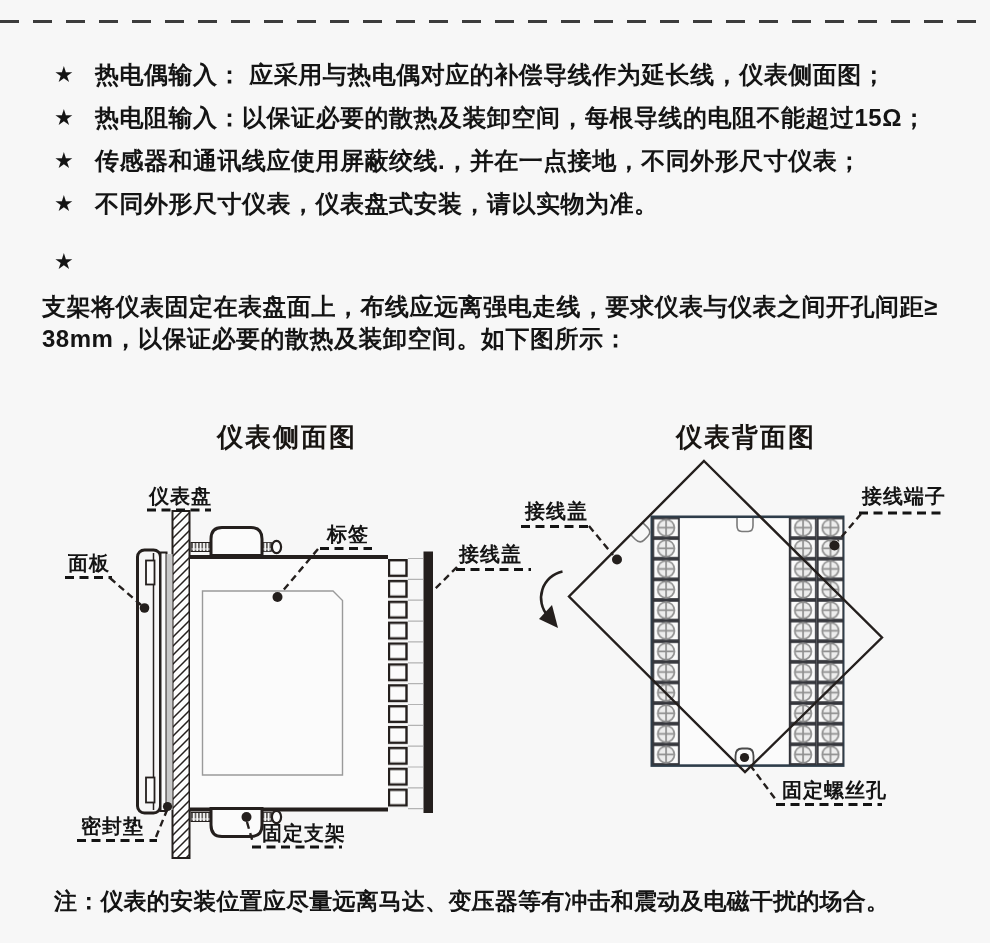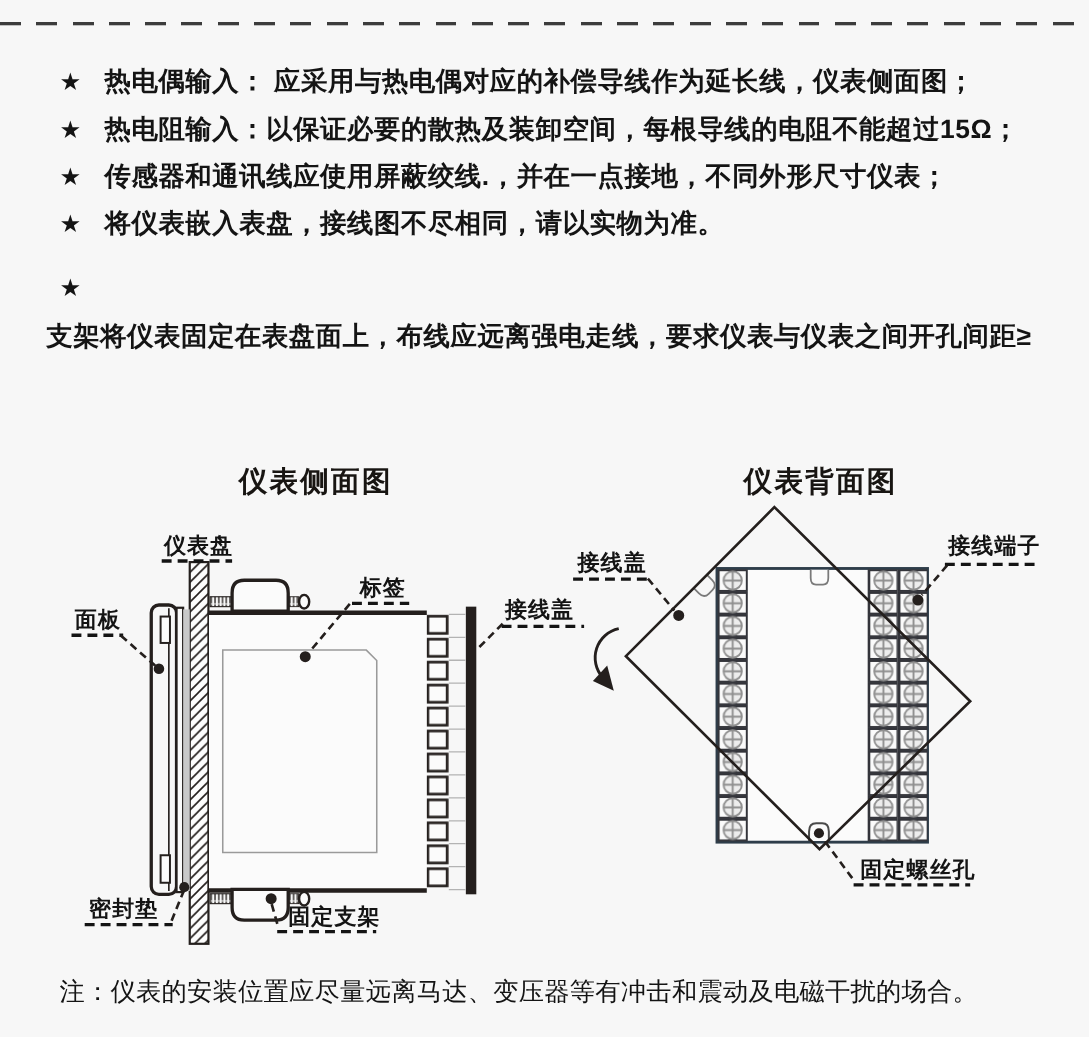--- a/index.html
+++ b/index.html
@@ -16,21 +16,21 @@
   }
   .bullets{position:absolute;left:54px;top:60px;}
   .bullet{display:flex;align-items:flex-start;margin-bottom:13px;line-height:30px;
           font-weight:bold;font-size:24px;white-space:nowrap;letter-spacing:0.5px;}
   .star{width:41px;flex:0 0 41px;font-size:22px;line-height:30px;}
   .section-head{position:absolute;left:54px;top:247px;display:flex;align-items:flex-start;
           line-height:30px;font-weight:bold;font-size:24px;white-space:nowrap;letter-spacing:1px;}
   .para{position:absolute;left:42px;top:291px;width:908px;
         font-size:24px;font-weight:bold;line-height:31.8px;letter-spacing:0.5px;}
   .para .l1{text-indent:2em;}
-  .note{position:absolute;left:54px;top:886px;font-size:23px;font-weight:normal;
+  .note{position:absolute;left:54px;top:886px;font-size:23px;font-weight:bold;
         white-space:nowrap;letter-spacing:0.2px;}
   .diagrams{position:absolute;left:0;top:410px;width:990px;height:470px;}
   text.lbl{font-family:"Liberation Sans","DejaVu Sans",sans-serif;font-weight:bold;
            font-size:20px;fill:#141414;letter-spacing:1px;}
   text.ttl{font-family:"DejaVu Serif","Liberation Serif",serif;font-weight:bold;
            font-size:26px;fill:#181512;letter-spacing:2px;}
   .ul{stroke:#141414;stroke-width:3;stroke-dasharray:9 5.5;fill:none;}
   .leader{stroke:#241f1d;stroke-width:2.4;stroke-dasharray:7 4.5;fill:none;}
   .ink{stroke:#241f1d;fill:none;}
 </style>
@@ -49,30 +49,31 @@
     <div class="bullet">
       <span class="star">★</span>
       <span>热电阻输入：以保证必要的散热及装卸空间，每根导线的电阻不能超过15Ω；</span>
     </div>
     <div class="bullet">
       <span class="star">★</span>
       <span>传感器和通讯线应使用屏蔽绞线.，并在一点接地，不同外形尺寸仪表；</span>
     </div>
     <div class="bullet">
       <span class="star">★</span>
-      <span>将仪表嵌入表盘，接线图不尽相同，请以实物为准。</span>
+      <span>不同外形尺寸仪表，仪表盘式安装，请以实物为准。</span>
     </div>
   </div>
 
   <div class="section-head">
     <span class="star">★</span>
   </div>
 
   <div class="para">
     <div>支架将仪表固定在表盘面上，布线应远离强电走线，要求仪表与仪表之间开孔间距≥</div>
+    <div>38mm，以保证必要的散热及装卸空间。如下图所示：</div>
   </div>
 
   <svg class="diagrams" viewBox="0 410 990 470" xmlns="http://www.w3.org/2000/svg">
     <defs>
       <pattern id="hatch" width="9" height="9" patternUnits="userSpaceOnUse">
         <rect width="9" height="9" fill="#fdfdfd"></rect>
         <path d="M0,9 L9,0 M-1,1 L1,-1 M8,10 L10,8" stroke="#241f1d" stroke-width="1.5"></path>
       </pattern>
       <pattern id="thread" width="3.4" height="9" patternUnits="userSpaceOnUse">
         <rect width="3.4" height="9" fill="#f7f7f7"></rect>

